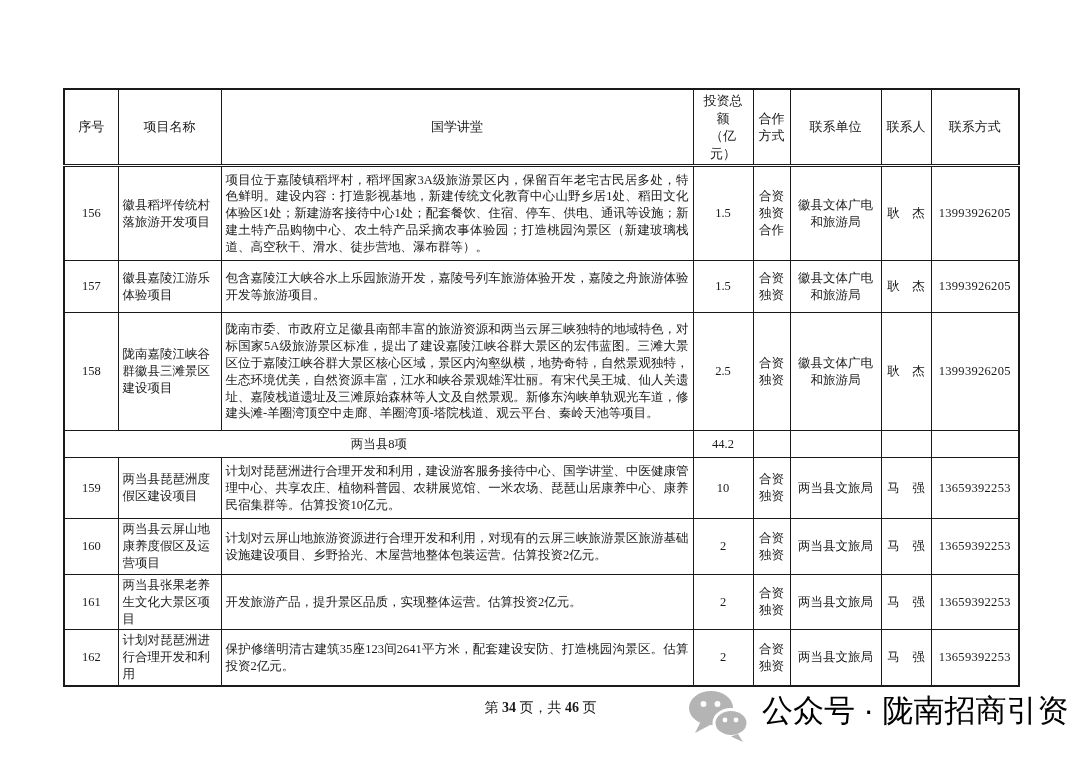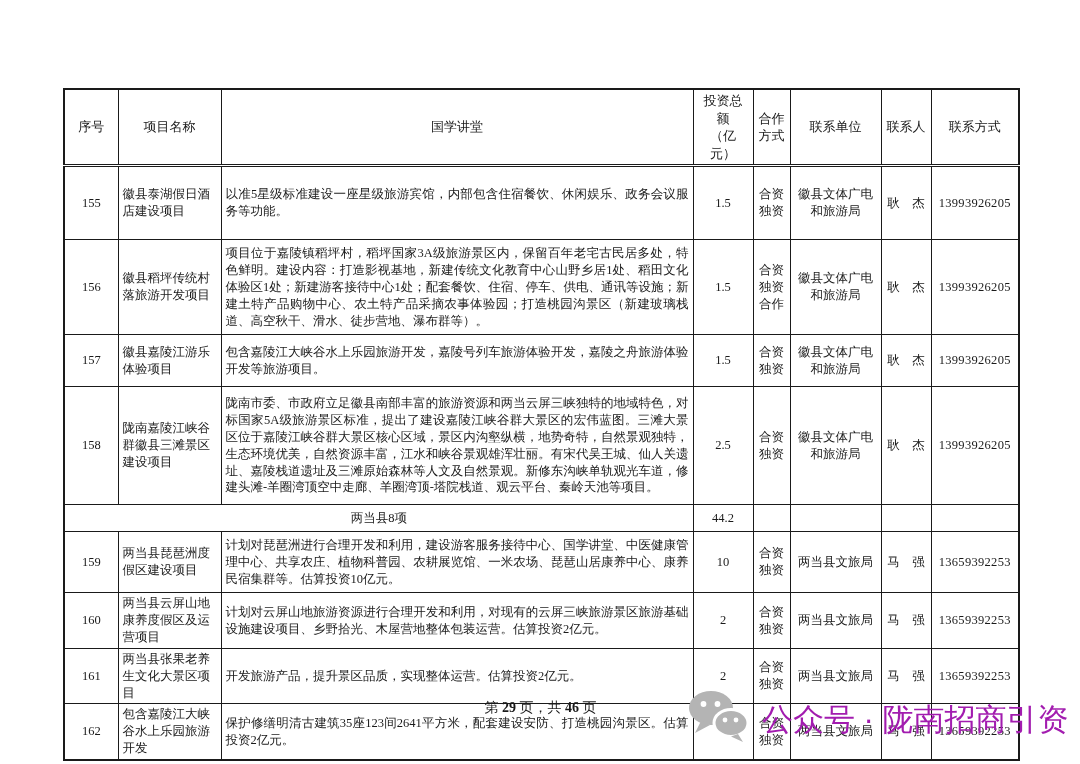--- a/index.html
+++ b/index.html
@@ -47,22 +47,22 @@
     position:absolute;
     left:63px;top:699px;width:955px;
     text-align:center;
     font-size:14px;
     color:#1a1a1a;
   }
   .footer b{font-weight:bold;}
   .watermark{
     position:absolute;
     left:686px;top:690px;
-    display:flex;align-items:center;gap:12px;
-    color:#a21caf;
+    display:flex;gap:12px;
+    color:#000000;
     font-size:31px;
     font-family:"Liberation Sans","DejaVu Sans",sans-serif;
     white-space:nowrap;
   }
   .wm-icon{flex:0 0 auto;}
 </style>
 </head>
 <body>
 
 <div class="page">
@@ -86,32 +86,20 @@
         <th>国学讲堂</th>
         <th>投资总额
 （亿元）</th>
         <th>合作
 方式</th>
         <th>联系单位</th>
         <th>联系人</th>
         <th>联系方式</th>
       </tr>
 
-      <tr style="height:74px">
-        <td class="c-no">155</td>
-        <td class="c-name">徽县泰湖假日酒店建设项目</td>
-        <td class="c-content">以准5星级标准建设一座星级旅游宾馆，内部包含住宿餐饮、休闲娱乐、政务会议服务等功能。</td>
-        <td class="c-invest">1.5</td>
-        <td class="c-coop">合资
-独资</td>
-        <td class="c-unit">徽县文体广电
-和旅游局</td>
-        <td class="c-person">耿　杰</td>
-        <td class="c-phone">13993926205</td>
-      </tr>
 
       <tr style="height:95px">
         <td class="c-no">156</td>
         <td class="c-name">徽县稻坪传统村落旅游开发项目</td>
         <td class="c-content">项目位于嘉陵镇稻坪村，稻坪国家3A级旅游景区内，保留百年老宅古民居多处，特色鲜明。建设内容：打造影视基地，新建传统文化教育中心山野乡居1处、稻田文化体验区1处；新建游客接待中心1处；配套餐饮、住宿、停车、供电、通讯等设施；新建土特产品购物中心、农土特产品采摘农事体验园；打造桃园沟景区（新建玻璃栈道、高空秋干、滑水、徒步营地、瀑布群等）。</td>
         <td class="c-invest">1.5</td>
         <td class="c-coop">合资
 独资
 合作</td>
         <td class="c-unit">徽县文体广电
@@ -186,35 +174,35 @@
         <td class="c-invest">2</td>
         <td class="c-coop">合资
 独资</td>
         <td class="c-unit">两当县文旅局</td>
         <td class="c-person">马　强</td>
         <td class="c-phone">13659392253</td>
       </tr>
 
       <tr style="height:46px">
         <td class="c-no">162</td>
-        <td class="c-name">包含嘉陵江大峡谷水上乐园旅游开发</td>
+        <td class="c-name">计划对琵琶洲进行合理开发和利用</td>
         <td class="c-content">保护修缮明清古建筑35座123间2641平方米，配套建设安防、打造桃园沟景区。估算投资2亿元。</td>
         <td class="c-invest">2</td>
         <td class="c-coop">合资
 独资</td>
         <td class="c-unit">两当县文旅局</td>
         <td class="c-person">马　强</td>
         <td class="c-phone">13659392253</td>
       </tr>
     </tbody>
       </table>
   </div>
 
   <div class="footer">
-    <span>第 </span><b>29</b><span> 页，共 </span><b>46</b><span> 页</span>
+    <span>第 </span><b>34</b><span> 页，共 </span><b>46</b><span> 页</span>
   </div>
 
   <div class="watermark">
     <span class="wm-icon">
       <svg width="64" height="52" viewBox="0 0 64 52" xmlns="http://www.w3.org/2000/svg">
         <ellipse cx="25" cy="18" rx="22" ry="17" fill="#b4b4b4"></ellipse>
         <path d="M15 31 L9 43 L24 35 Z" fill="#b4b4b4"></path>
         <circle cx="17.5" cy="14" r="2.9" fill="#ffffff"></circle>
         <circle cx="31.5" cy="14" r="2.9" fill="#ffffff"></circle>
         <ellipse cx="45" cy="33" rx="17" ry="13.5" fill="#b4b4b4" stroke="#ffffff" stroke-width="3"></ellipse>

